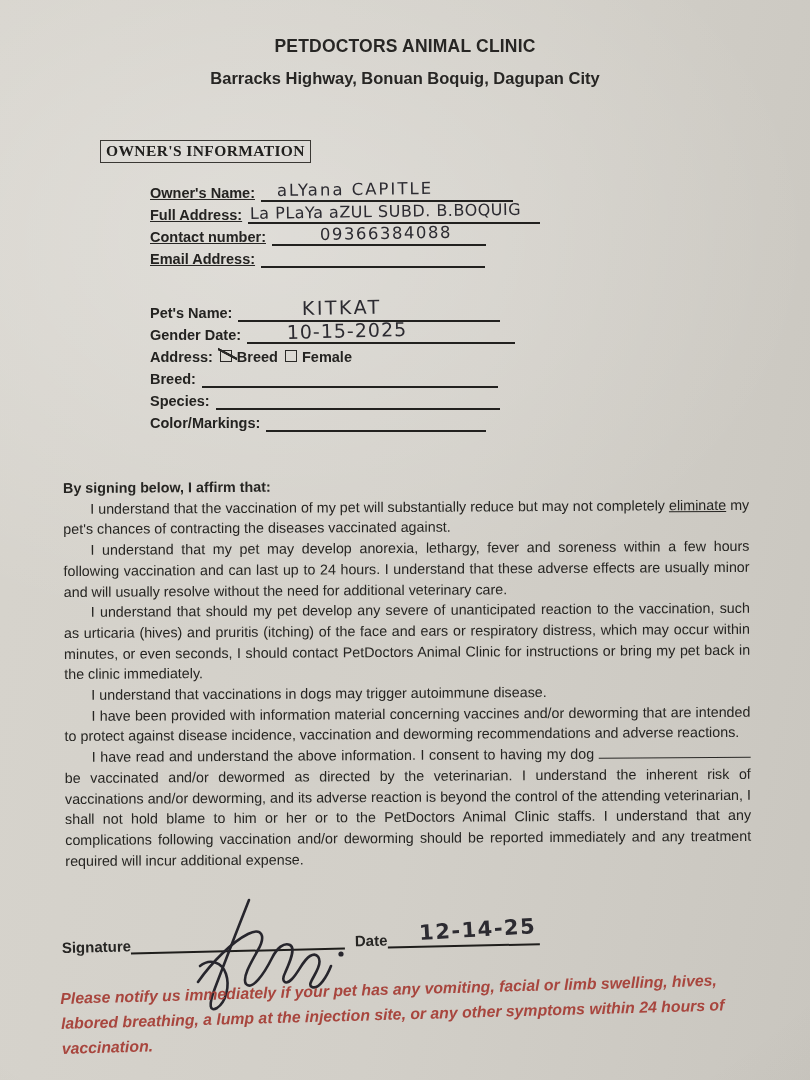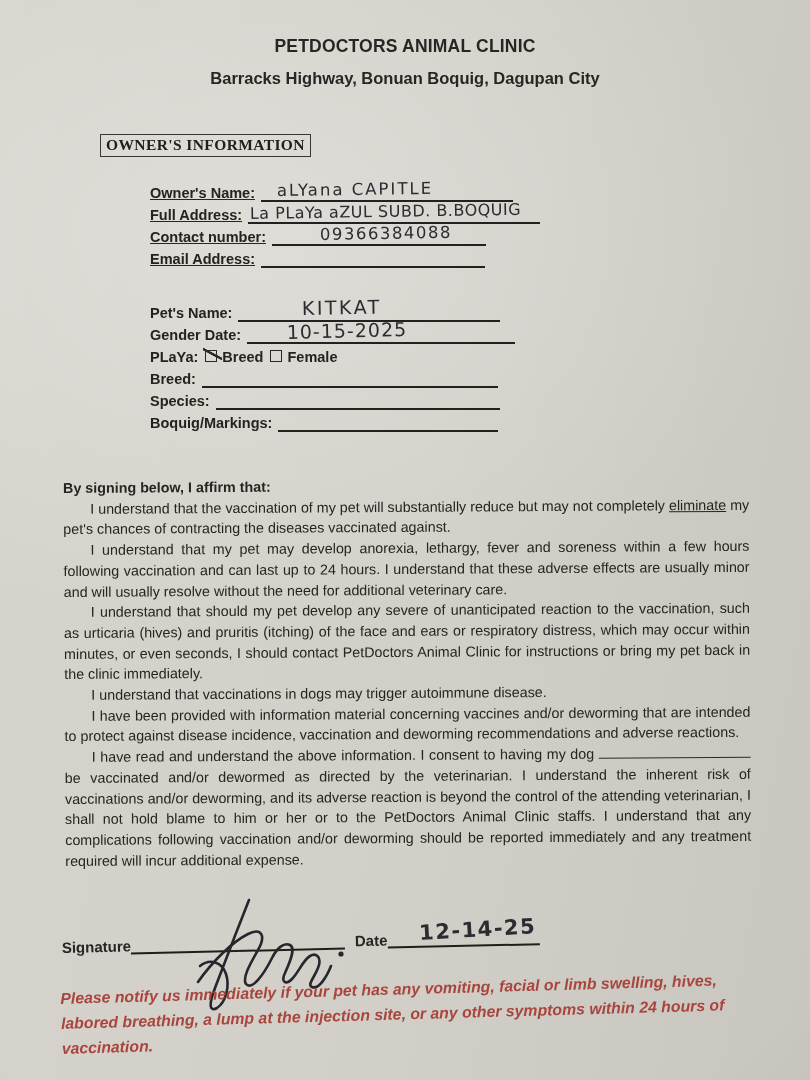--- a/index.html
+++ b/index.html
@@ -15,21 +15,21 @@
   
   .header{position:absolute;top:36px;left:0;right:0;text-align:center;}
   .clinic-name{font-size:17.5px;font-weight:bold;letter-spacing:.2px;}
   .clinic-address{margin-top:12px;font-size:16.5px;font-weight:bold;}
   
   .section-heading{
     position:absolute;border:1.6px solid #3a3834;padding:1px 5px 2px;
     font-family:"Liberation Serif",serif;font-weight:bold;font-size:15.5px;
     letter-spacing:.4px;color:#21201e;background:rgba(255,255,255,.05);
   }
-  #owner-heading{left:100px;top:134px;}
+  #owner-heading{left:100px;top:140px;}
   #pet-heading{left:100px;top:278px;}
   
   .fields{position:absolute;left:150px;}
   #owner-fields{top:180px;text-decoration:underline;}
   #pet-fields{top:300px;}
   .field-row{display:flex;align-items:flex-end;height:22px;}
   .flabel{font-size:14.5px;font-weight:bold;color:#242321;white-space:pre;padding-bottom:1px;}
   .fline{position:relative;display:inline-block;border-bottom:2px solid #22211f;margin-left:6px;height:18px;}
   .hand{
     position:absolute;font-family:"DejaVu Sans",sans-serif;color:#2c2b31;
@@ -124,40 +124,40 @@
         <span class="hand hv-petname">KITKAT</span>
       </span>
     </div>
     <div class="field-row">
       <span class="flabel">Gender Date:</span>
       <span class="fline" style="width:268px">
         <span class="hand hv-birth">10-15-2025</span>
       </span>
     </div>
     <div class="field-row">
-      <span class="flabel">PLaYa:</span>
+      <span class="flabel">Address:</span>
       <span class="checkbox checked"></span>
       <span class="flabel">Breed</span>
       <span class="checkbox"></span>
       <span class="flabel">Female</span>
     </div>
     <div class="field-row">
       <span class="flabel">Breed:</span>
       <span class="fline" style="width:296px">
         <span class="hand hv-petname"></span>
       </span>
     </div>
     <div class="field-row">
       <span class="flabel">Species:</span>
       <span class="fline" style="width:284px">
         <span class="hand hv-petname"></span>
       </span>
     </div>
     <div class="field-row">
-      <span class="flabel">Boquig/Markings:</span>
+      <span class="flabel">Color/Markings:</span>
       <span class="fline" style="width:220px">
         <span class="hand hv-petname"></span>
       </span>
     </div>
   </div>
 
   <div id="affirmation">
     <div class="affirm-heading">By signing below, I affirm that:</div>
     <p><span>I understand that the vaccination of my pet will substantially reduce but may not completely </span><span class="u">eliminate</span><span> my pet's chances of contracting the diseases vaccinated against.</span></p>
     <p>I understand that my pet may develop anorexia, lethargy, fever and soreness within a few hours following vaccination and can last up to 24 hours. I understand that these adverse effects are usually minor and will usually resolve without the need for additional veterinary care.</p>

